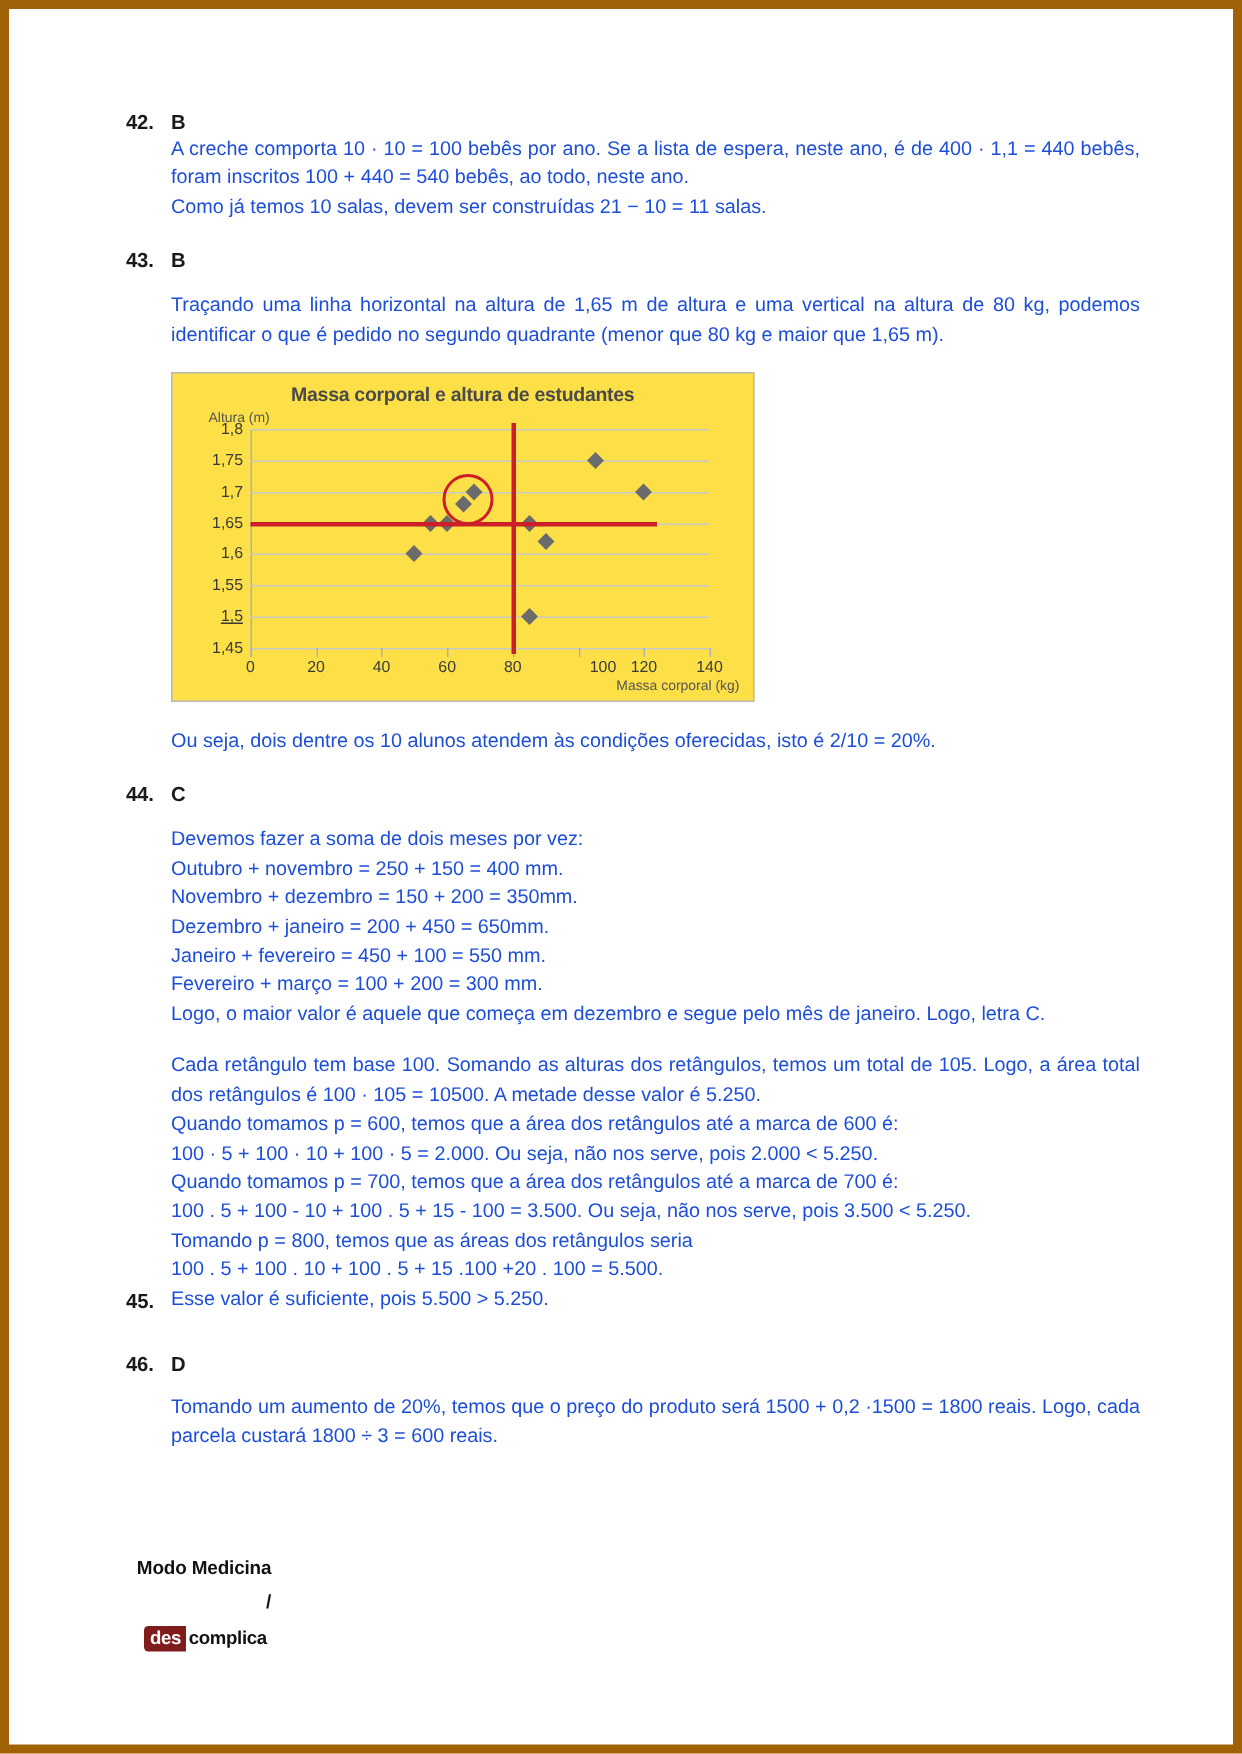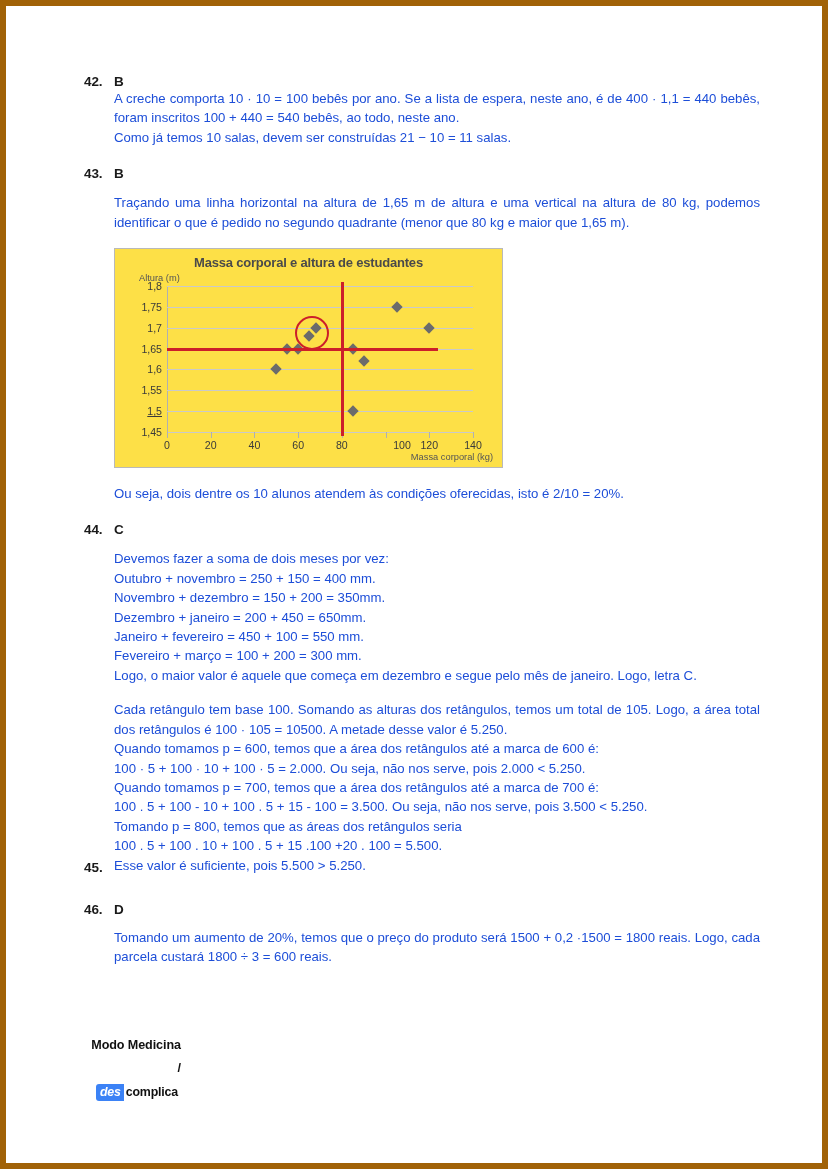--- a/index.html
+++ b/index.html
@@ -178,26 +178,25 @@
   }
   .logo{
     display:inline-flex;
     align-items:center;
     font-size:12.4px;
     font-weight:bold;
     letter-spacing:-0.2px;
     margin-left:8px;
   }
   .logo-badge{
-    background:#3b82f6;
+    background:#7f1d1d;
     color:#ffffff;
     padding:2px 3px 2px 4px;
     border-radius:3px 0 0 3px;
     line-height:1.05;
-    font-style:italic;
   }
   .logo-rest{
     color:#111;
     padding:2px 3px 2px 2px;
     line-height:1.05;
   }
 </style>
 </head>
 <body>
 

